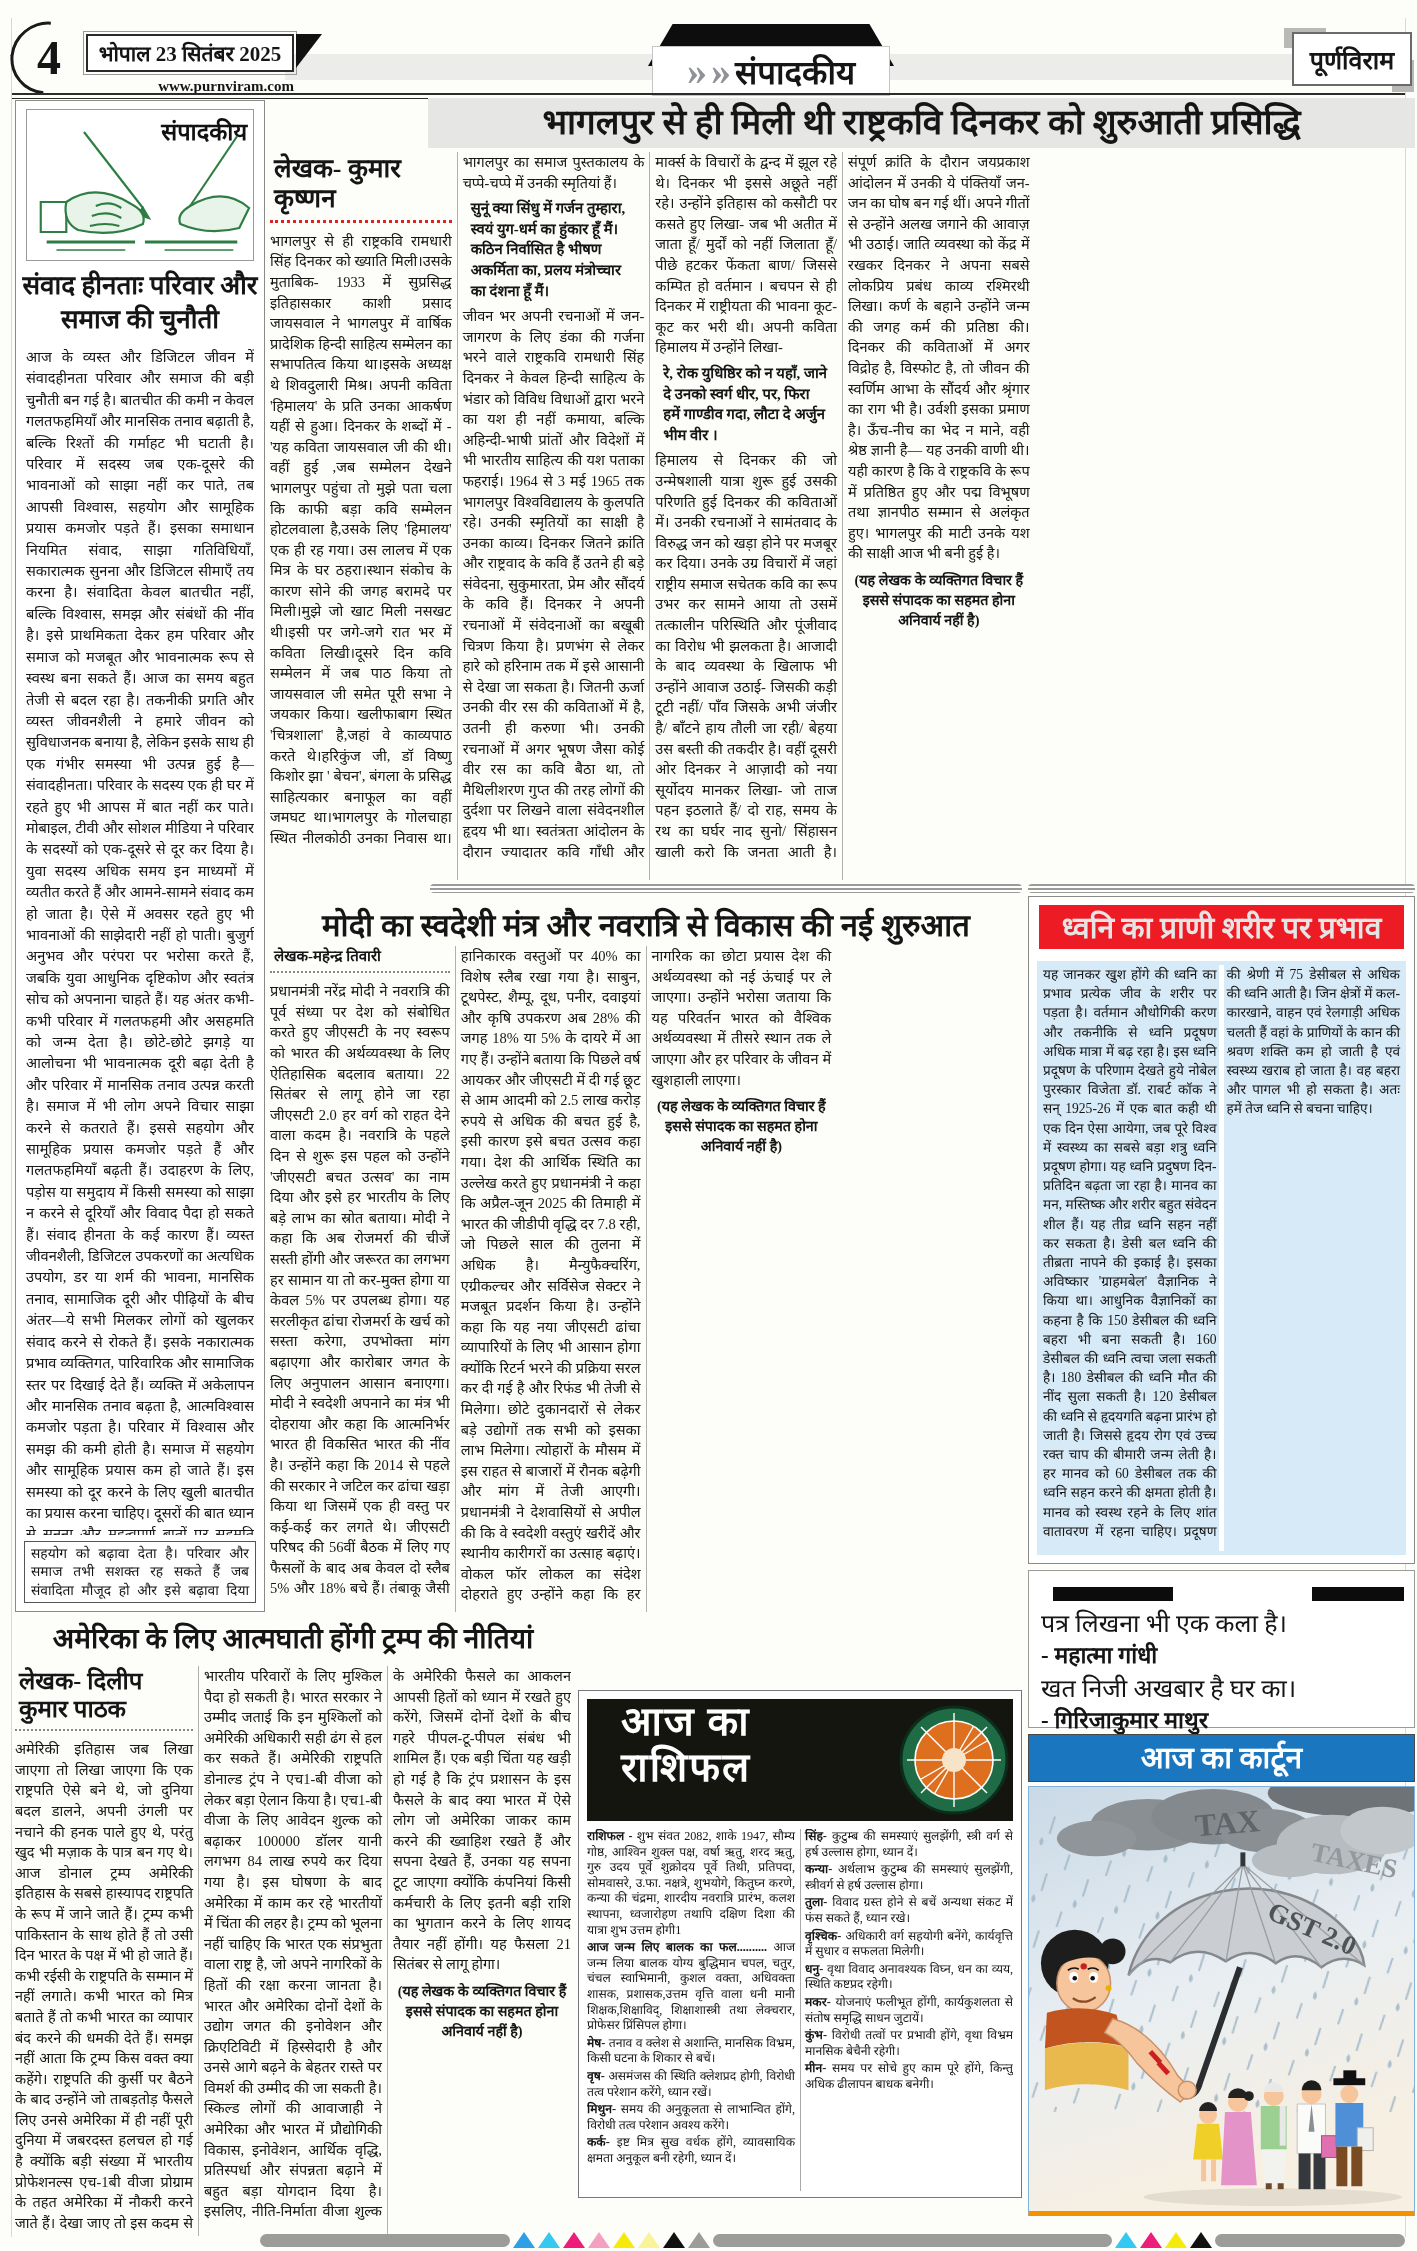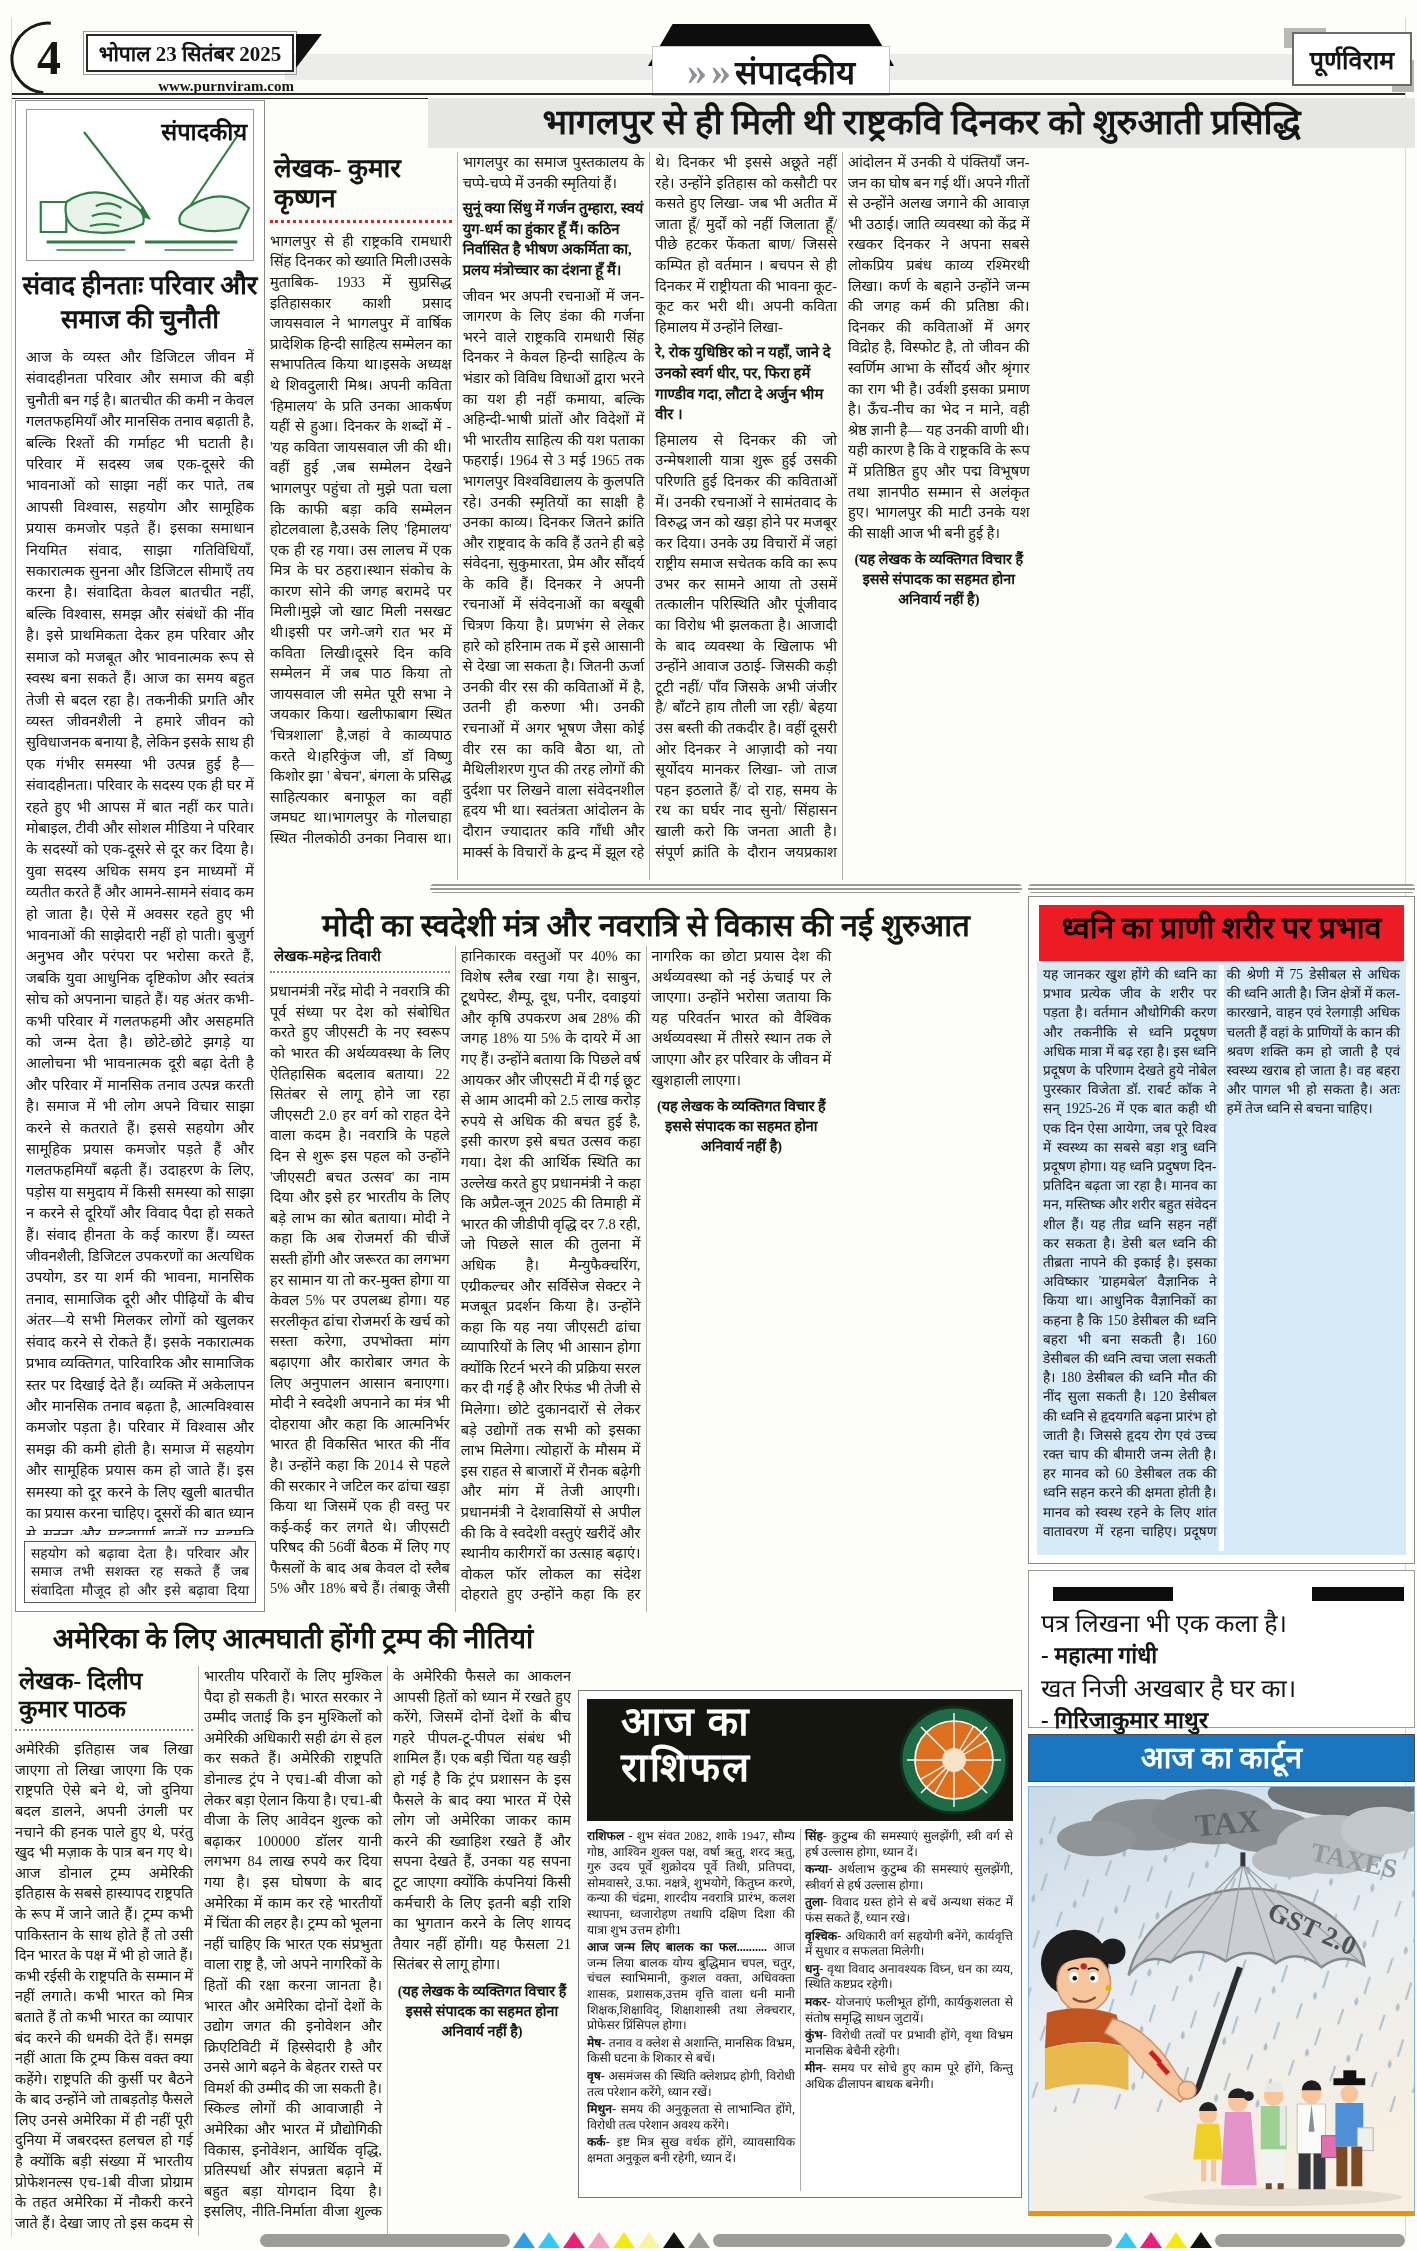--- a/index.html
+++ b/index.html
@@ -30,21 +30,21 @@
   #purn-box{left:1292px;top:32px;width:120px;height:54px;background:#fff;border:2px solid #6a6a6a;
             display:flex;align-items:center;justify-content:center;font-size:25px;font-weight:700;white-space:nowrap}
   #hdr-rule{left:12px;right:12px;top:93px;height:6px;border-top:2px solid #2b2b2b;border-bottom:1px solid #2b2b2b}
 
   
   .stripe-rule{height:9px;background:repeating-linear-gradient(#9a9a98 0 2px,#fff 2px 4px);border-radius:4px}
   .byline{font-weight:700;font-size:26px;line-height:1.15;padding:2px 0 6px 4px}
   .byline.red{border-bottom:3px dotted #dd2222;margin-bottom:8px}
   .byline.gry{font-size:15px;border-bottom:2px dotted #888;margin-bottom:8px}
   .bodytxt{font-size:14.5px;line-height:20.6px}
-  .pullq{font-weight:700;margin:5px 0;font-size:14.8px;line-height:20.6px}
+  .pullq{font-weight:700;margin:5px 8px;font-size:14.8px;line-height:20.6px}
   .disc{font-weight:700;text-align:center;margin-top:6px;font-size:14.3px;line-height:20px}
   .headline{font-weight:700;text-align:center;white-space:nowrap;overflow:hidden}
 
   
   #editorial{left:15px;top:100px;width:250px;height:1512px;border:1.5px solid #8a8a86;background:#fff}
   #ed-imgbox{left:10px;top:8px;right:10px;height:152px;border:1px solid #9a9a96;background:#fff}
   #ed-head{left:4px;top:168px;right:4px;text-align:center;font-size:26px;line-height:34px;font-weight:700}
   #ed-body{left:10px;top:246px;right:10px;bottom:76px;overflow:hidden;font-size:14.6px;line-height:21.4px}
   #ed-close{left:8px;right:8px;bottom:8px;height:62px;border:1.5px solid #555;padding:3px 6px;
             font-size:13.8px;line-height:18.4px;overflow:hidden}
@@ -60,21 +60,21 @@
   #rule-b{left:1028px;top:884px;width:387px}
 
   
   #modi{left:270px;top:896px;width:752px;height:716px}
   #modi-hl{left:0;right:0;top:8px;height:46px;font-size:31px;line-height:44px}
   #modi-body{left:0;right:0;top:50px;bottom:0;overflow:hidden;
              column-count:4;column-gap:11px;column-fill:auto;column-rule:1px solid #b0b0ac}
 
   
   #dhwani{left:1028px;top:896px;width:387px;height:668px;border:1.5px solid #8a8a86;background:#fff}
-  #dhwani-hl{left:10px;right:10px;top:8px;height:56px;background:#ec1b24;color:#000000;
+  #dhwani-hl{left:10px;right:10px;top:8px;height:44px;background:#ec1b24;color:#e5e5e5;
              font-size:30px;line-height:46px}
   #dhwani-body{left:8px;right:8px;top:64px;bottom:8px;background:#d7eaf7;overflow:hidden;padding:4px 6px;
                column-count:2;column-gap:10px;column-fill:auto;column-rule:5px solid #fff;
                font-size:13.6px;line-height:19.2px}
 
   
   #quotes{left:1028px;top:1570px;width:387px;height:158px;border:1.5px solid #9a9a96;background:#fff}
   .qbar{top:16px;height:14px;background:#0c0c0c}
   #quotes .q{font-size:25px;line-height:33px;padding-left:12px}
   #quotes .qa{font-size:23px;font-weight:700;line-height:32px;padding-left:12px}

